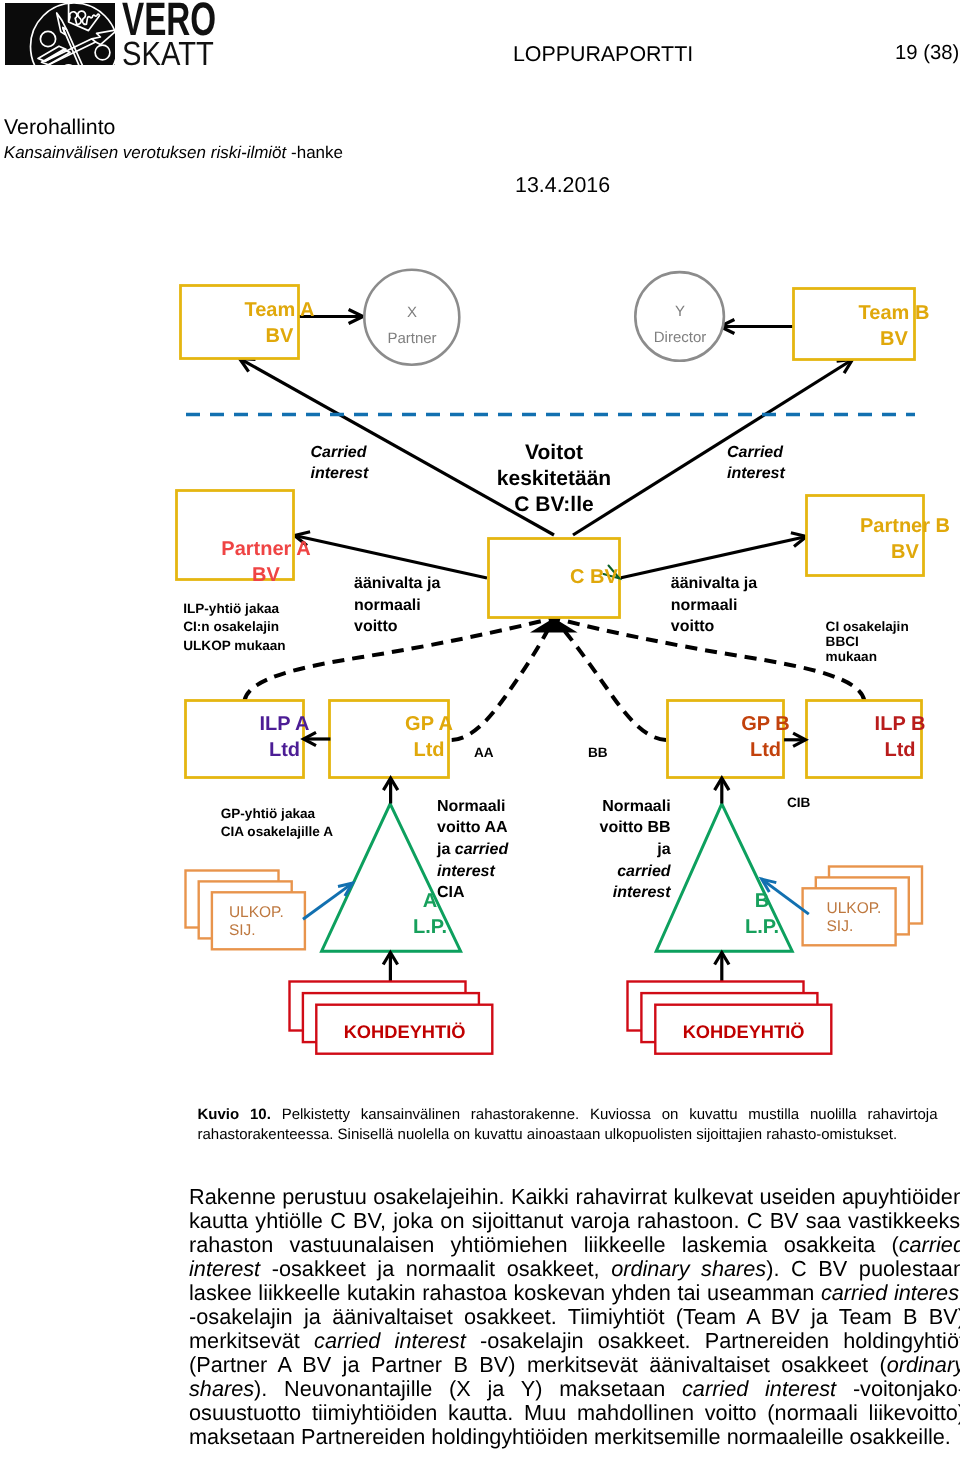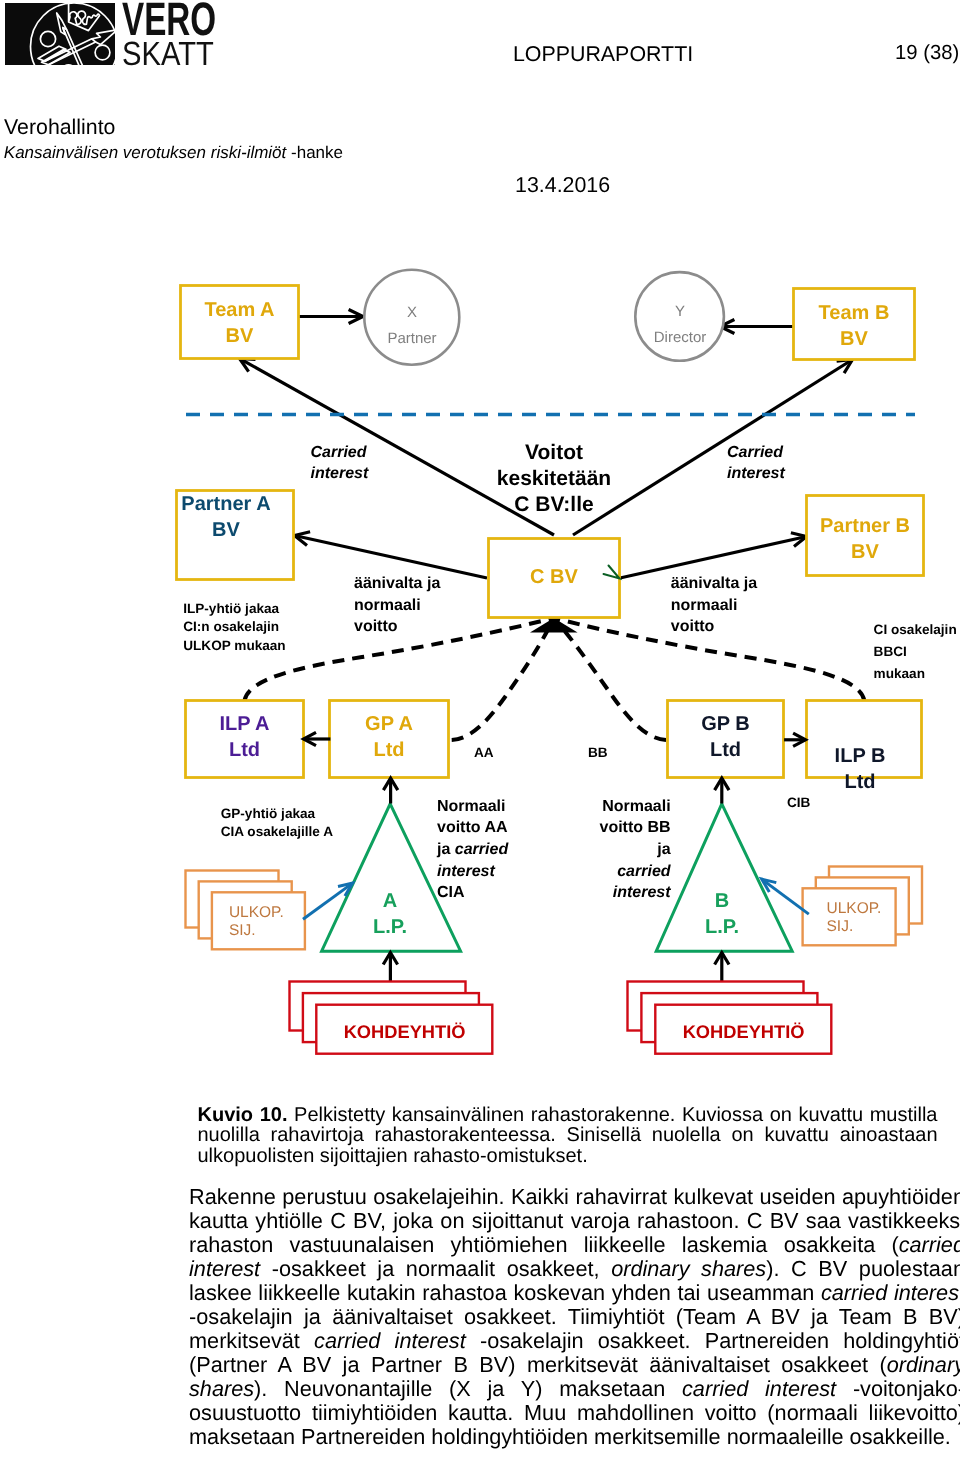--- a/index.html
+++ b/index.html
@@ -21,36 +21,36 @@
 
   #org{left:4.1px;top:115.3px;font-size:21.3px;}
   #project{left:3.8px;top:143.3px;font-size:17px;white-space:nowrap;}
   #project i{font-style:italic;}
   #date{left:515px;top:172.5px;font-size:21.4px;}
 
   
   #diagram{left:0;top:0;width:960px;height:1080px;}
 
   
-  .nlab{font-size:20px;font-weight:bold;line-height:26px;text-align:center;white-space:pre-line;}
+  .nlab{font-size:20px;font-weight:bold;line-height:26px;text-align:center;white-space:pre-line;padding-left:40px;}
   .clab{font-size:15px;font-weight:400;line-height:26px;text-align:center;white-space:pre-line;}
   .slab{font-size:15.5px;font-weight:400;line-height:17.4px;white-space:pre-line;}
   .klab{font-size:18.3px;font-weight:bold;line-height:22px;text-align:center;white-space:pre-line;}
   .elab{font-size:16px;line-height:21.6px;white-space:pre-line;}
   .mlab{font-size:13.6px;line-height:18.9px;white-space:pre-line;}
   .b{font-weight:bold;}
   .bi{font-weight:bold;font-style:italic;}
   .ctr{text-align:center;}
   .vl{line-height:26px;font-size:21px;text-align:center;}
-  .cin{line-height:22px;margin-left:48px;}
+  .cin{line-height:15px;}
   .gpn{line-height:18.5px;}
   .rt{text-align:right;}
 
   
-  #caption{left:197.5px;top:1104.6px;width:740px;font-size:20px;line-height:20.6px;
+  #caption{left:197.5px;top:1104.6px;width:740px;font-size:15px;line-height:20.6px;
            text-align:justify;}
   #caption b{font-weight:bold;}
   #body{left:153px;top:1185px;width:776px;font-size:21.7px;line-height:24.05px;
         text-align:justify;margin-left:36px;}
   #body i{font-style:italic;}
 </style>
 </head>
 <body>
 
 <div class="abs" id="logo">
@@ -207,32 +207,32 @@
 <path d="M 608.5 565.5 L 619.5 578.5 L 603.5 574.0" fill="none" stroke="#0B5F24" stroke-width="2.0" stroke-linecap="round"></path>
 </svg>
 <div class="abs nlab" style="left:180px;top:297px;width:119px;color:#E0A80B">Team A
 BV</div>
 <div class="abs nlab" style="left:793px;top:300px;width:122px;color:#E0A80B">Team B
 BV</div>
 <div class="abs clab" style="left:364px;top:300px;width:96px;color:#7F7F7F">X
 Partner</div>
 <div class="abs clab" style="left:632px;top:299px;width:96px;color:#7F7F7F">Y
 Director</div>
-<div class="abs nlab" style="left:176px;top:491px;width:100px;color:#0c4a6e">Partner A
+<div class="abs nlab" style="left:176px;top:536px;width:100px;color:#ef4444">Partner A
 BV</div>
 <div class="abs nlab" style="left:806px;top:513px;width:118px;color:#E0A80B">Partner B
 BV</div>
 <div class="abs nlab" style="left:488px;top:564px;width:132px;color:#E0A80B">C BV</div>
 <div class="abs nlab" style="left:185px;top:711px;width:119px;color:#4c1d95">ILP A
 Ltd</div>
 <div class="abs nlab" style="left:329px;top:711px;width:120px;color:#E0A80B">GP A
 Ltd</div>
-<div class="abs nlab" style="left:667px;top:711px;width:117px;color:#0f172a">GP B
-Ltd</div>
-<div class="abs nlab" style="left:806px;top:743px;width:108px;color:#0f172a">ILP B
+<div class="abs nlab" style="left:667px;top:711px;width:117px;color:#c2410c">GP B
+Ltd</div>
+<div class="abs nlab" style="left:806px;top:711px;width:108px;color:#b91c1c">ILP B
 Ltd</div>
 <div class="abs nlab" style="left:350px;top:888px;width:80px;color:#17A05C">A
 L.P.</div>
 <div class="abs nlab" style="left:682px;top:888px;width:80px;color:#17A05C">B
 L.P.</div>
 <div class="abs slab" style="left:228.9px;top:904.2px;color:#BE783F">ULKOP.
 SIJ.</div>
 <div class="abs slab" style="left:826.5px;top:900.2px;color:#BE783F">ULKOP.
 SIJ.</div>
 <div class="abs klab" style="left:316.1px;top:1021.3px;width:177px;color:#C00000">KOHDEYHTIÖ</div>

